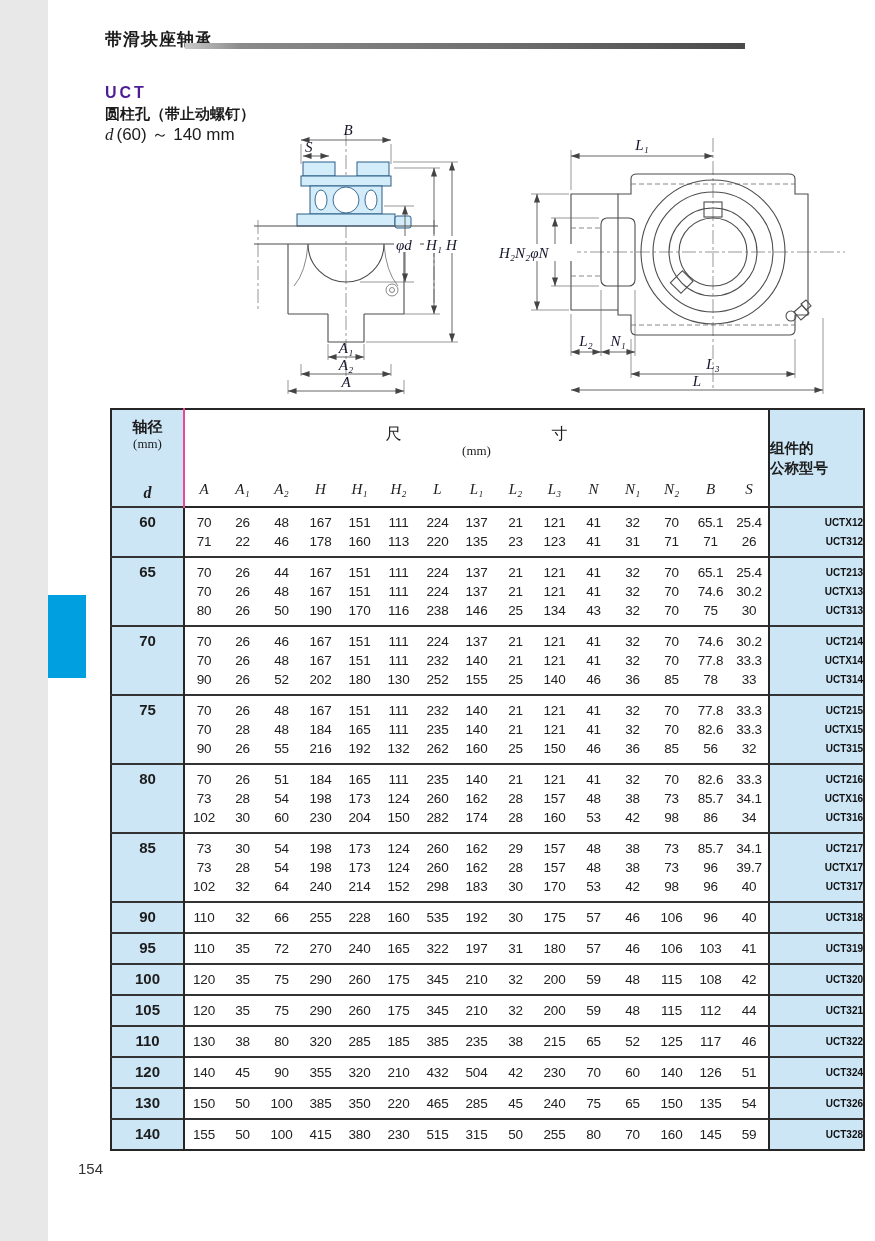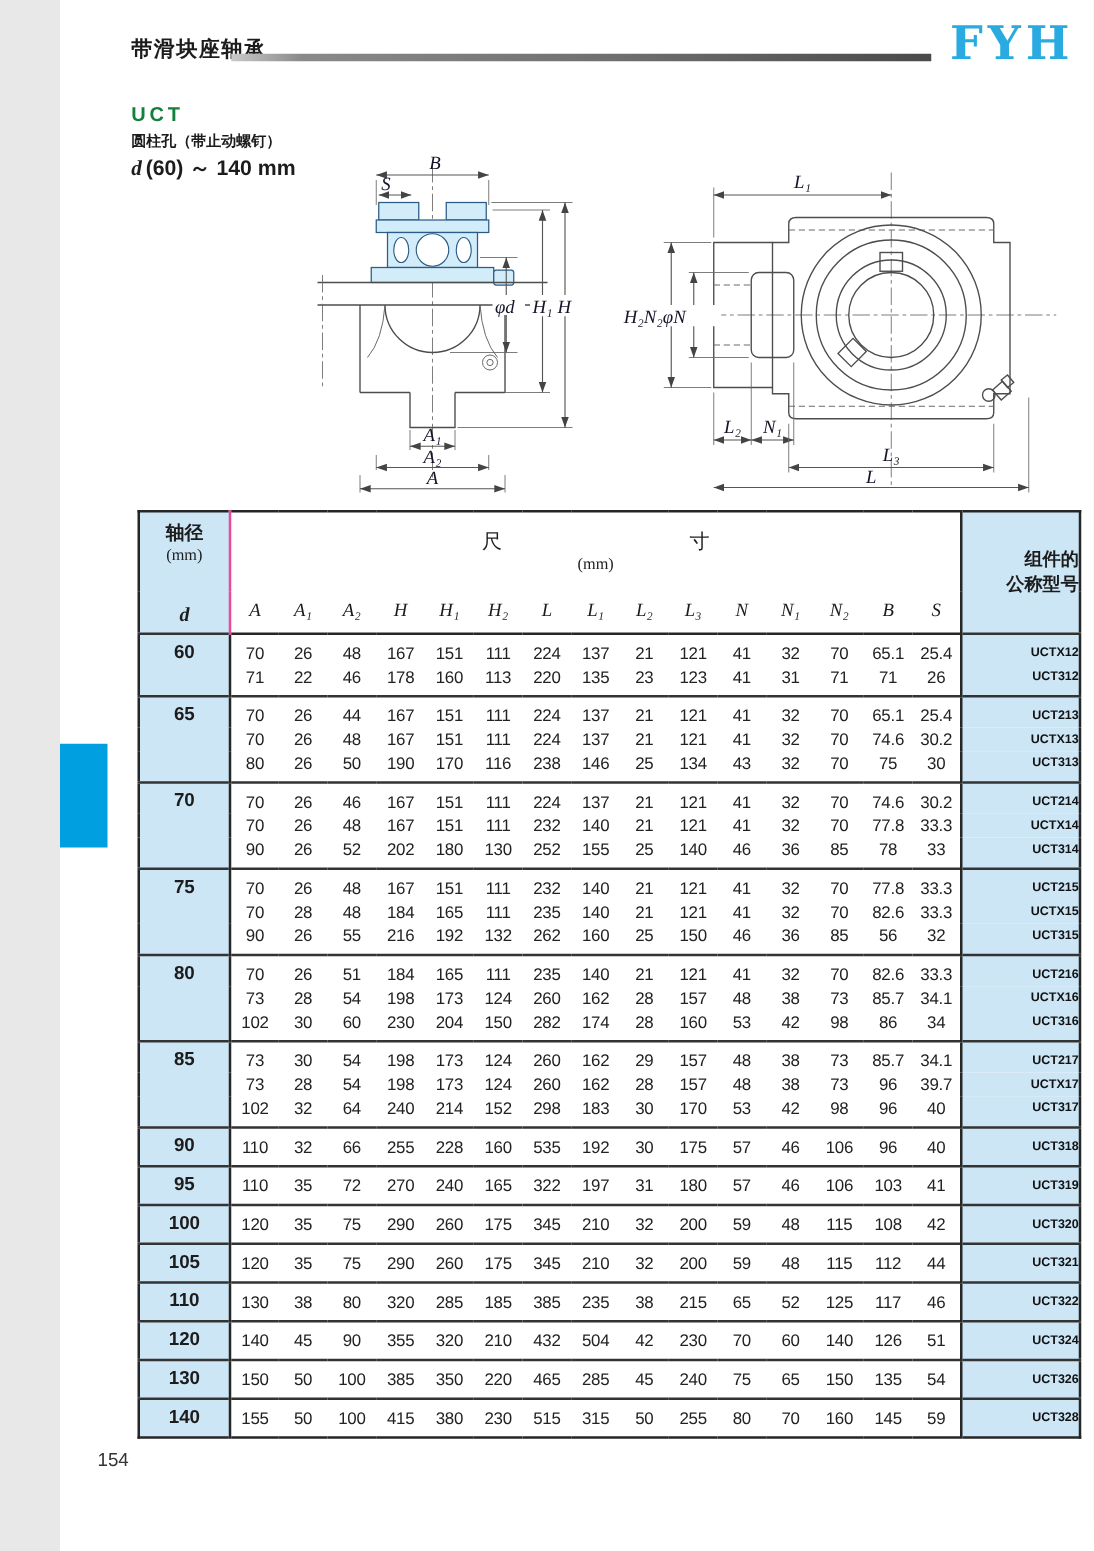--- a/index.html
+++ b/index.html
@@ -6,23 +6,23 @@
   .page{position:relative;width:869px;height:1241px;background:#ffffff;overflow:hidden;
         font-family:"Liberation Sans","DejaVu Sans",sans-serif;color:#1c1c1c;margin-left:48px;}
   
   .cat-title{position:absolute;left:57px;top:28px;font-size:17px;font-weight:bold;letter-spacing:1px;}
   .head-rule{position:absolute;left:137px;top:43px;width:560px;height:6px;
              background:linear-gradient(90deg,#c9c9c9 0%,#8a8a8a 10%,#6f6f6f 55%,#4a4a4a 100%);}
   .logo{position:absolute;left:712px;top:12px;font-family:"DejaVu Serif","Liberation Serif",serif;
         font-weight:bold;font-size:37px;color:#29abe2;letter-spacing:4px;}
   
   .intro{position:absolute;left:57px;top:82px;line-height:21px;}
-  .series{font-size:16px;letter-spacing:3px;font-weight:bold;color:#15803d;}
-  .bore-type{font-size:12px;font-weight:bold;}
-  .size-range{font-size:17px;font-weight:bold;}
+  .series{font-size:16px;letter-spacing:3px;font-weight:bold;color:#4c1d95;}
+  .bore-type{font-size:15px;font-weight:bold;}
+  .size-range{font-size:17px;font-weight:normal;}
   .size-range .dsym{font-family:"Liberation Serif","DejaVu Serif",serif;font-style:italic;margin-right:3px;}
   
   .dwg{position:absolute;}
   .dwg .out{stroke:#4d4d4d;stroke-width:1.1;fill:none;}
   .dwg .thin{stroke:#6a6a6a;stroke-width:0.8;fill:none;}
   .dwg .cl{stroke:#6a6a6a;stroke-width:0.7;fill:none;stroke-dasharray:14 3 3 3;}
   .dwg .hid{stroke:#6a6a6a;stroke-width:0.8;fill:none;stroke-dasharray:5 3;}
   .dwg .ext{stroke:#6a6a6a;stroke-width:0.7;fill:none;}
   .dwg .dim{stroke:#555;stroke-width:0.9;fill:none;}
   .dwg .blue{fill:#d2ecf9;stroke:#2b5c86;stroke-width:1;}
@@ -40,42 +40,41 @@
   .h-d{border-right:2px solid #ec4899;vertical-align:top;}
   .h-part{border-left:2px solid #262626;}
   .hd-wrap{display:flex;flex-direction:column;justify-content:space-between;height:84px;padding:8px 0 4px 0;}
   .hd-title{font-size:15px;font-weight:bold;text-align:center;line-height:18px;}
   .hd-unit{font-family:"Liberation Serif","DejaVu Serif",serif;font-size:13px;font-weight:normal;text-align:center;}
   .hd-d{font-family:"Liberation Serif","DejaVu Serif",serif;font-style:italic;font-size:16px;
         font-weight:bold;text-align:center;}
   .h-dim{height:54px;vertical-align:middle;font-weight:normal;}
   .dim-cn{display:flex;justify-content:center;gap:150px;font-size:16px;line-height:18px;}
   .dim-unit{font-family:"Liberation Serif","DejaVu Serif",serif;font-size:13px;text-align:center;line-height:15px;}
-  .h-part{font-size:14.5px;font-weight:bold;text-align:right;line-height:20px;}
+  .h-part{font-size:14.5px;font-weight:bold;text-align:left;line-height:20px;}
   tr.letters th{height:28px;font-family:"Liberation Serif","DejaVu Serif",serif;font-style:italic;
                 font-weight:normal;font-size:15px;text-align:center;vertical-align:middle;
                 border-bottom:2px solid #262626;}
   .v-cell{font-size:13.5px;text-align:center;line-height:19px;letter-spacing:-0.2px;color:#222;}
   .d-cell{font-size:15px;font-weight:bold;text-align:center;vertical-align:top;
           border-right:2px solid #262626;}
   .part-cell{font-size:10px;font-weight:bold;text-align:right;line-height:19px;
              border-left:2px solid #262626;color:#111;}
   tr.group-start td{border-top:2px solid #333;padding-top:5px;}
   tr.group-end td{padding-bottom:5px;}
   
   .page-num{position:absolute;left:30px;top:1160px;font-size:15px;color:#333;}
 </style>
 </head>
 <body>
 
 <div class="page">
 
   <div class="cat-title">带滑块座轴承</div>
   <div class="head-rule"></div>
-  <div class="logo">FYH</div>
 
   <div class="intro">
     <div class="series">UCT</div>
     <div class="bore-type">圆柱孔（带止动螺钉）</div>
     <div class="size-range">
       <span class="dsym">d</span><span>(60) ～ 140 mm</span>
     </div>
   </div>
 
   <svg class="dwg" style="left:150px;top:124px;" width="270" height="282" viewBox="0 0 270 282">

